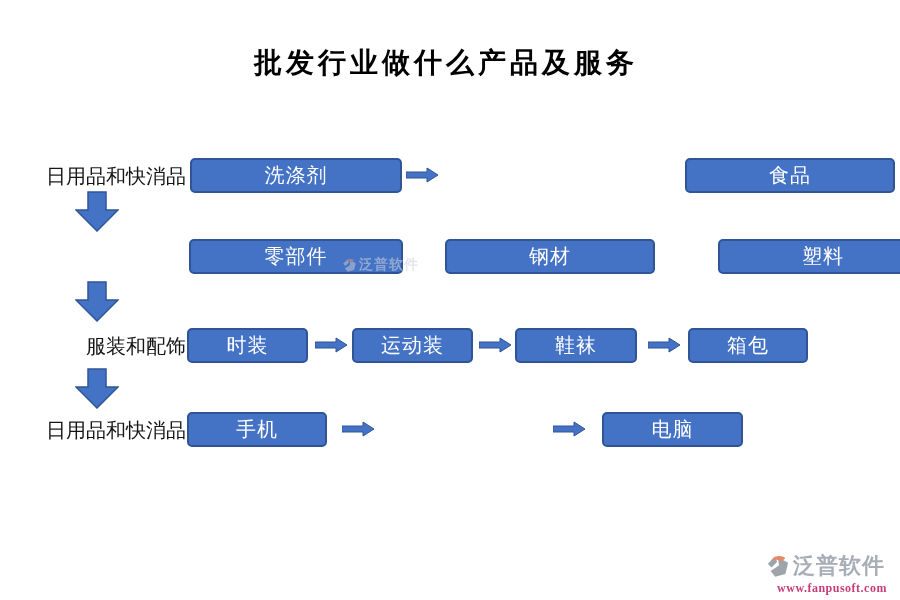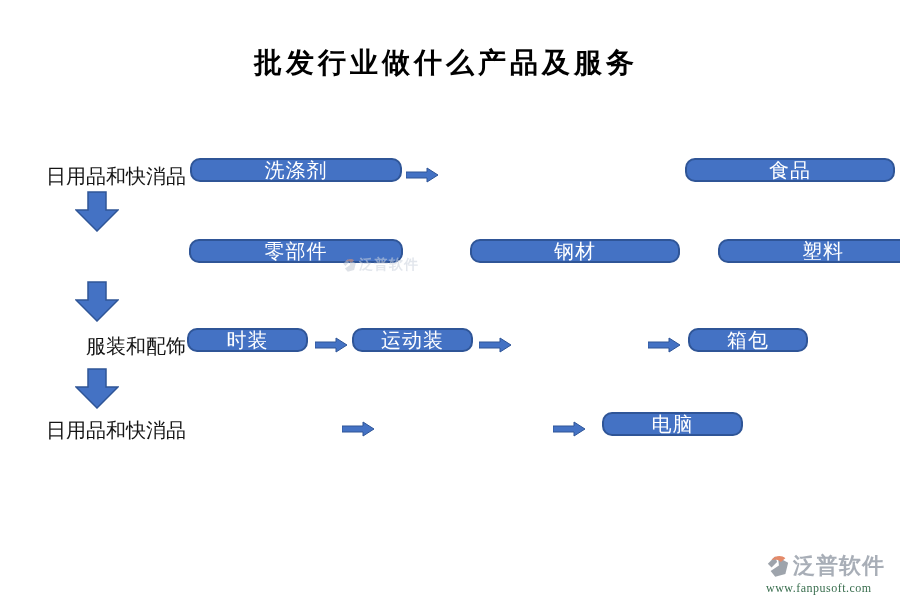--- a/index.html
+++ b/index.html
@@ -10,30 +10,30 @@
   .title{
     position:absolute;left:0;top:44px;width:892px;text-align:center;
     font-size:28px;font-weight:700;letter-spacing:4px;color:#000;margin:0;
   }
   .rowlabel{
     position:absolute;left:0;width:186px;text-align:right;
     font-size:20px;color:#151515;line-height:24px;
   }
   .l1{top:164px}.l2{top:245px}.l3{top:334px}.l4{top:418px}
   .box{
-    position:absolute;height:24px;box-sizing:border-box;
-    background:#4472C4;border:2px solid #2F5597;border-radius:10px;
+    position:absolute;height:35px;box-sizing:border-box;
+    background:#4472C4;border:2px solid #2F5597;border-radius:5px;
     color:#ffffff;font-size:20px;display:flex;align-items:center;justify-content:center;
     letter-spacing:1px;
   }
   .b11{left:190px;top:158px;width:212px}
   .b12{left:443px;top:158px;width:212px}
   .b13{left:685px;top:158px;width:210px}
   .b21{left:189px;top:239px;width:214px}
-  .b22{left:470px;top:239px;width:210px}
+  .b22{left:445px;top:239px;width:210px}
   .b23{left:718px;top:239px;width:210px}
   .b31{left:187px;top:328px;width:121px}
   .b32{left:352px;top:328px;width:121px}
   .b33{left:515px;top:328px;width:122px}
   .b34{left:688px;top:328px;width:120px}
   .b41{left:187px;top:412px;width:140px}
   .b42{left:392px;top:412px;width:146px}
   .b43{left:602px;top:412px;width:141px}
   .rarr{position:absolute;width:33px;height:16px}
   .a1{left:406px;top:167px}
@@ -47,21 +47,21 @@
   .wm-inline{
     position:absolute;left:342px;top:256px;display:flex;align-items:center;gap:2px;
     opacity:0.55;pointer-events:none;
   }
   .wm-inline .wm-txt{font-size:14px;color:#ccd3de;font-weight:700;letter-spacing:1px;}
   .wm-brand{
     position:absolute;left:766px;top:551px;width:132px;opacity:0.85;
   }
   .wm-brand-row{display:flex;align-items:center;gap:3px;}
   .wm-brand-name{font-size:22px;font-weight:700;color:#9aa1ab;letter-spacing:1px;}
-  .wm-brand-url{font-size:12px;font-weight:400;color:#14532d;letter-spacing:0.5px;margin-top:0px;text-align:left;width:100%;}
+  .wm-brand-url{font-size:12px;font-weight:700;color:#be185d;letter-spacing:0.5px;margin-top:0px;text-align:center;width:100%;}
 </style>
 </head>
 <body>
 
 <div class="stage">
 
   <h1 class="title">批发行业做什么产品及服务</h1>
 
   <div class="rowlabel l1">日用品和快消品</div>
   <div class="rowlabel l3">服装和配饰</div>
@@ -82,31 +82,33 @@
   <svg class="rarr a1" viewBox="0 0 33 16">
     <path d="M0 5 H21 V1 L32 8 L21 15 V11 H0 Z" fill="#4472C4" stroke="#2F5597" stroke-width="1"></path>
   </svg>
 
   <div class="box b21">零部件</div>
   <div class="box b22">钢材</div>
   <div class="box b23">塑料</div>
 
   <div class="box b32">运动装</div>
   <div class="box b31">时装</div>
+  <div class="box b33">鞋袜</div>
   <div class="box b34">箱包</div>
   <svg class="rarr a2" viewBox="0 0 33 16">
     <path d="M0 5 H21 V1 L32 8 L21 15 V11 H0 Z" fill="#4472C4" stroke="#2F5597" stroke-width="1"></path>
   </svg>
   <svg class="rarr a3" viewBox="0 0 33 16">
     <path d="M0 5 H21 V1 L32 8 L21 15 V11 H0 Z" fill="#4472C4" stroke="#2F5597" stroke-width="1"></path>
   </svg>
   <svg class="rarr a4" viewBox="0 0 33 16">
     <path d="M0 5 H21 V1 L32 8 L21 15 V11 H0 Z" fill="#4472C4" stroke="#2F5597" stroke-width="1"></path>
   </svg>
 
+  <div class="box b41">手机</div>
   <div class="box b43">电脑</div>
   <svg class="rarr a5" viewBox="0 0 33 16">
     <path d="M0 5 H21 V1 L32 8 L21 15 V11 H0 Z" fill="#4472C4" stroke="#2F5597" stroke-width="1"></path>
   </svg>
   <svg class="rarr a6" viewBox="0 0 33 16">
     <path d="M0 5 H21 V1 L32 8 L21 15 V11 H0 Z" fill="#4472C4" stroke="#2F5597" stroke-width="1"></path>
   </svg>
 
   <div class="wm-inline">
     <svg width="15" height="15" viewBox="0 0 26 26">

